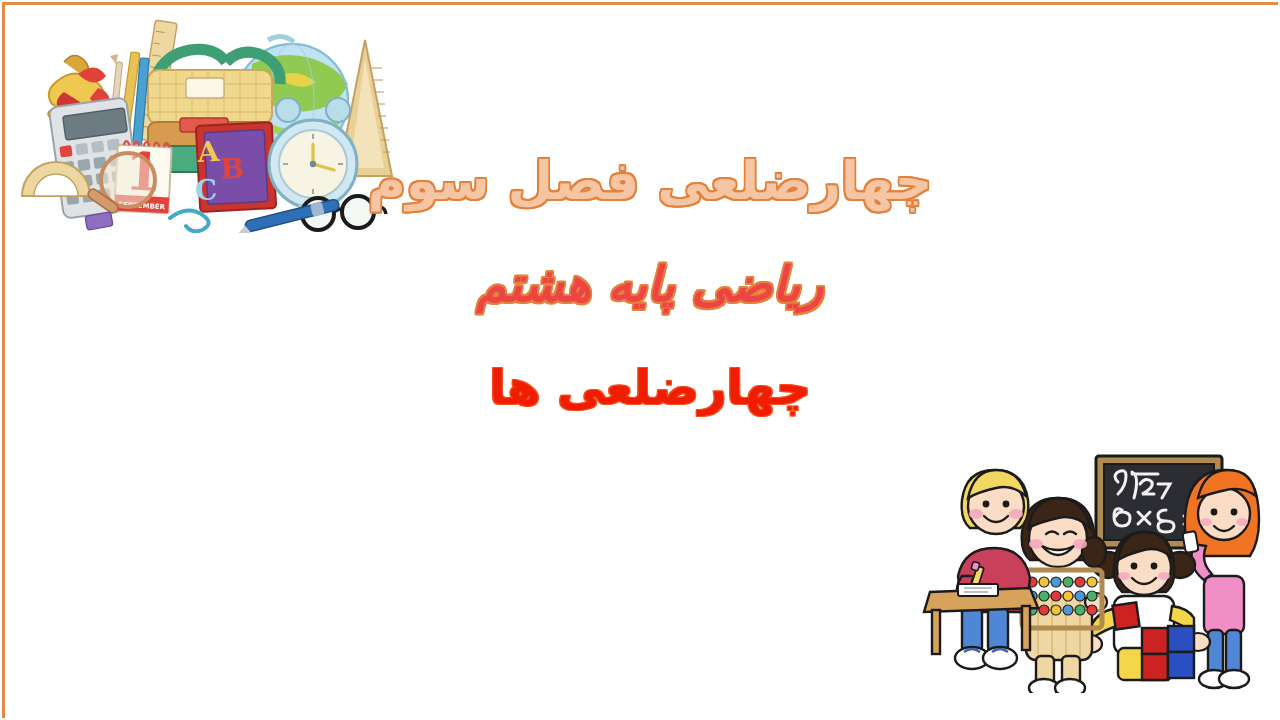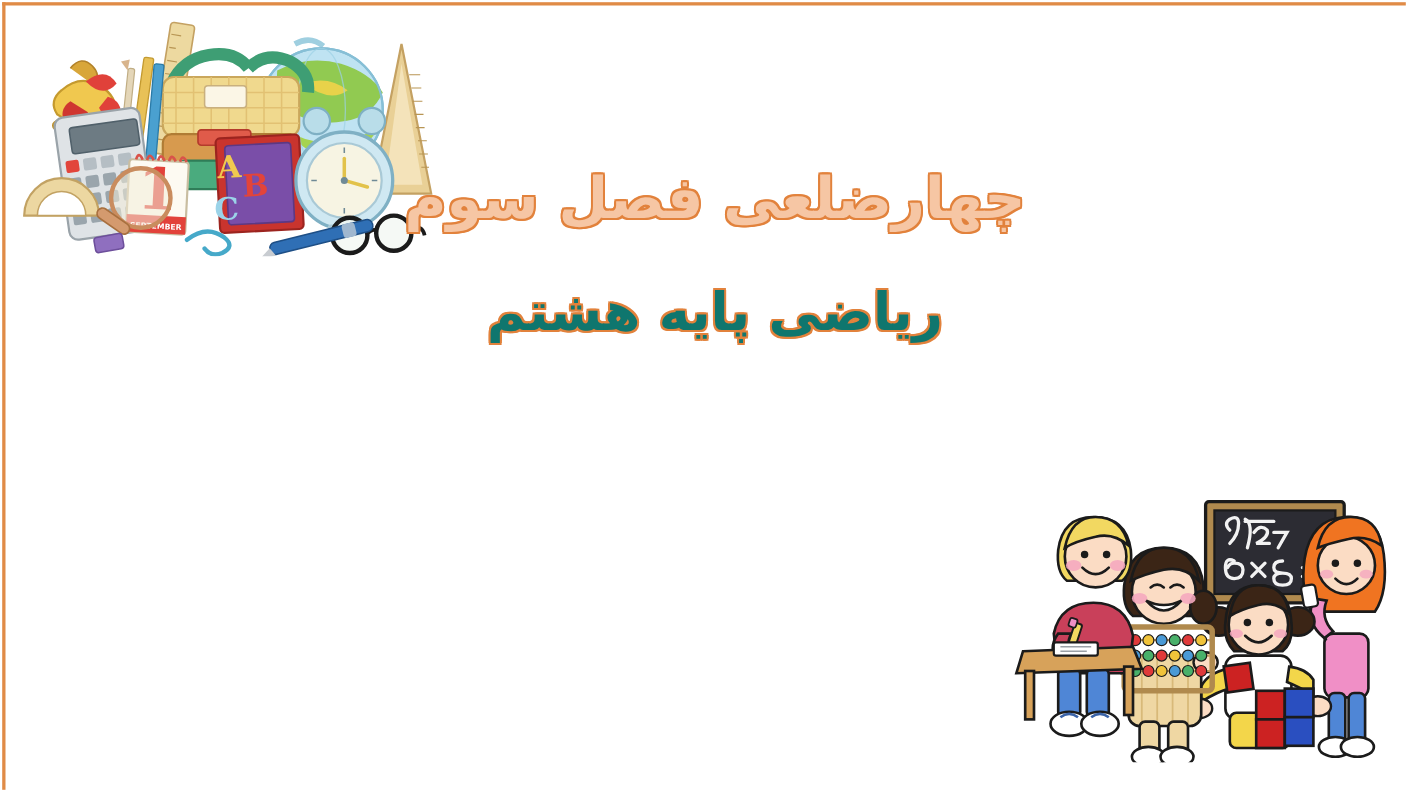--- a/index.html
+++ b/index.html
@@ -54,29 +54,30 @@
     paint-order: stroke fill;
     text-shadow:
       -1.6px -1.6px 0 #e2823c,  1.6px -1.6px 0 #e2823c,
       -1.6px  1.6px 0 #e2823c,  1.6px  1.6px 0 #e2823c,
        0    -1.8px 0 #e2823c,   0     1.8px 0 #e2823c,
       -1.8px  0    0 #e2823c,   1.8px  0    0 #e2823c;
     margin-bottom: 42px;
   }
   #title-line-2 {
     font-size: 48px;
-    color: #0f766e;
+    color: #ef4444;
     -webkit-text-stroke: 2px #e2823c;
     paint-order: stroke fill;
     text-shadow:
       -1.6px -1.6px 0 #e2823c,  1.6px -1.6px 0 #e2823c,
       -1.6px  1.6px 0 #e2823c,  1.6px  1.6px 0 #e2823c,
        0    -1.8px 0 #e2823c,   0     1.8px 0 #e2823c,
       -1.8px  0    0 #e2823c,   1.8px  0    0 #e2823c;
     margin-bottom: 44px;
+    font-style: italic;
   }
   #title-line-3 {
     font-size: 48px;
     color: #f01d00;
     -webkit-text-stroke: 1.5px #f4501f;
     paint-order: stroke fill;
     text-shadow:
       -1.2px -1.2px 0 #f4501f,  1.2px -1.2px 0 #f4501f,
       -1.2px  1.2px 0 #f4501f,  1.2px  1.2px 0 #f4501f;
   }
@@ -446,15 +447,16 @@
           <line x1="46" y1="140" x2="74" y2="140"></line>
             <line x1="46" y1="144" x2="70" y2="144"></line>
         </g>
       </g>
     </svg>
   </div>
 
   <div id="title-block">
     <div class="title-line" id="title-line-1">چهارضلعی فصل سوم</div>
     <div class="title-line" id="title-line-2">ریاضی پایه هشتم</div>
+    <div class="title-line" id="title-line-3">چهارضلعی ها</div>
   </div>
 
 </div>
 
 </body></html>

